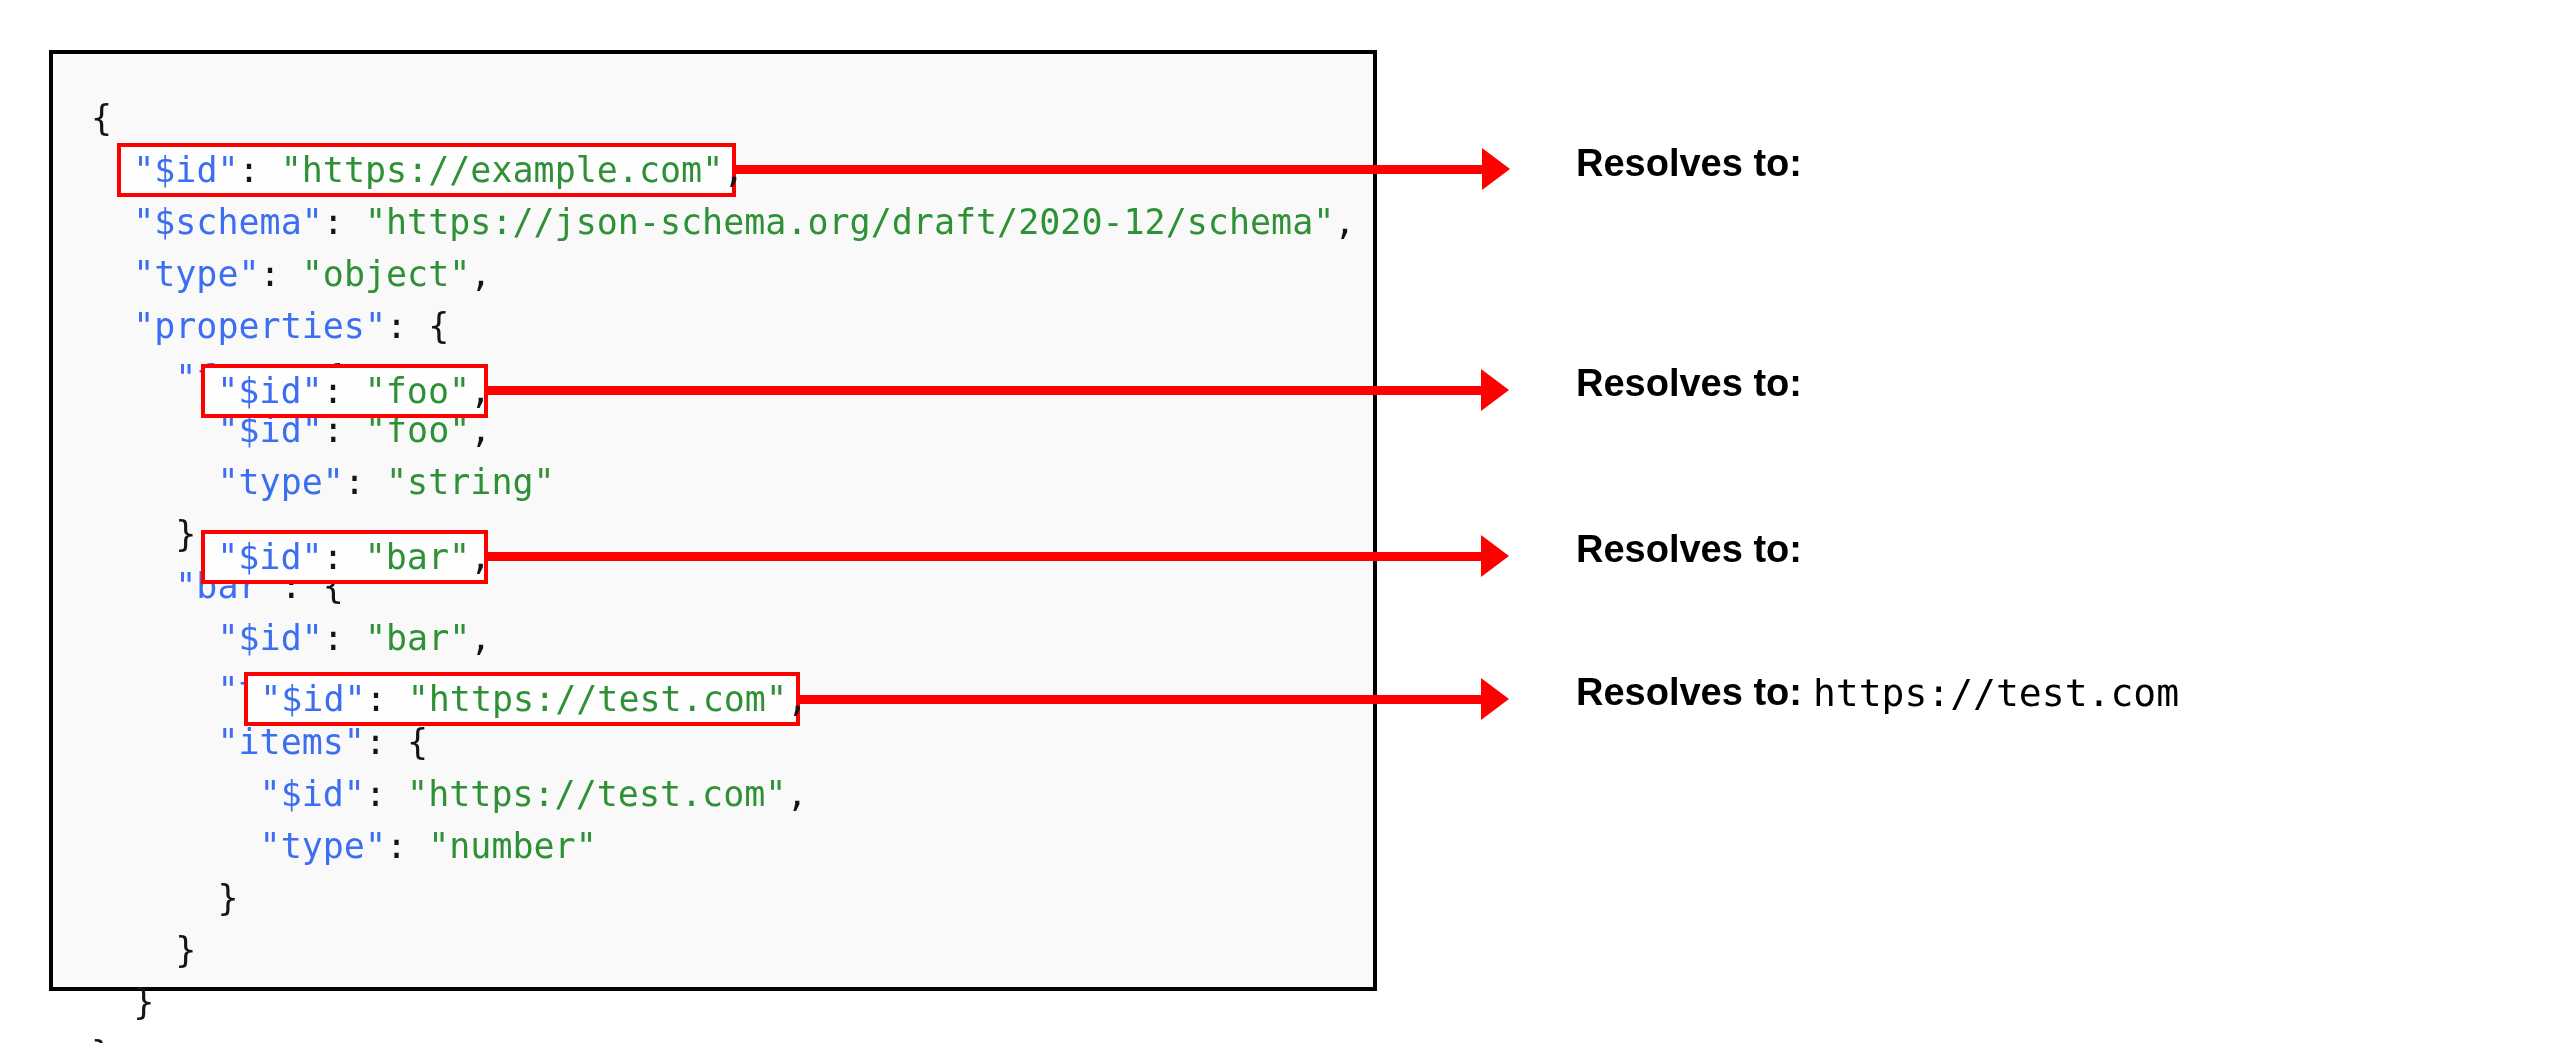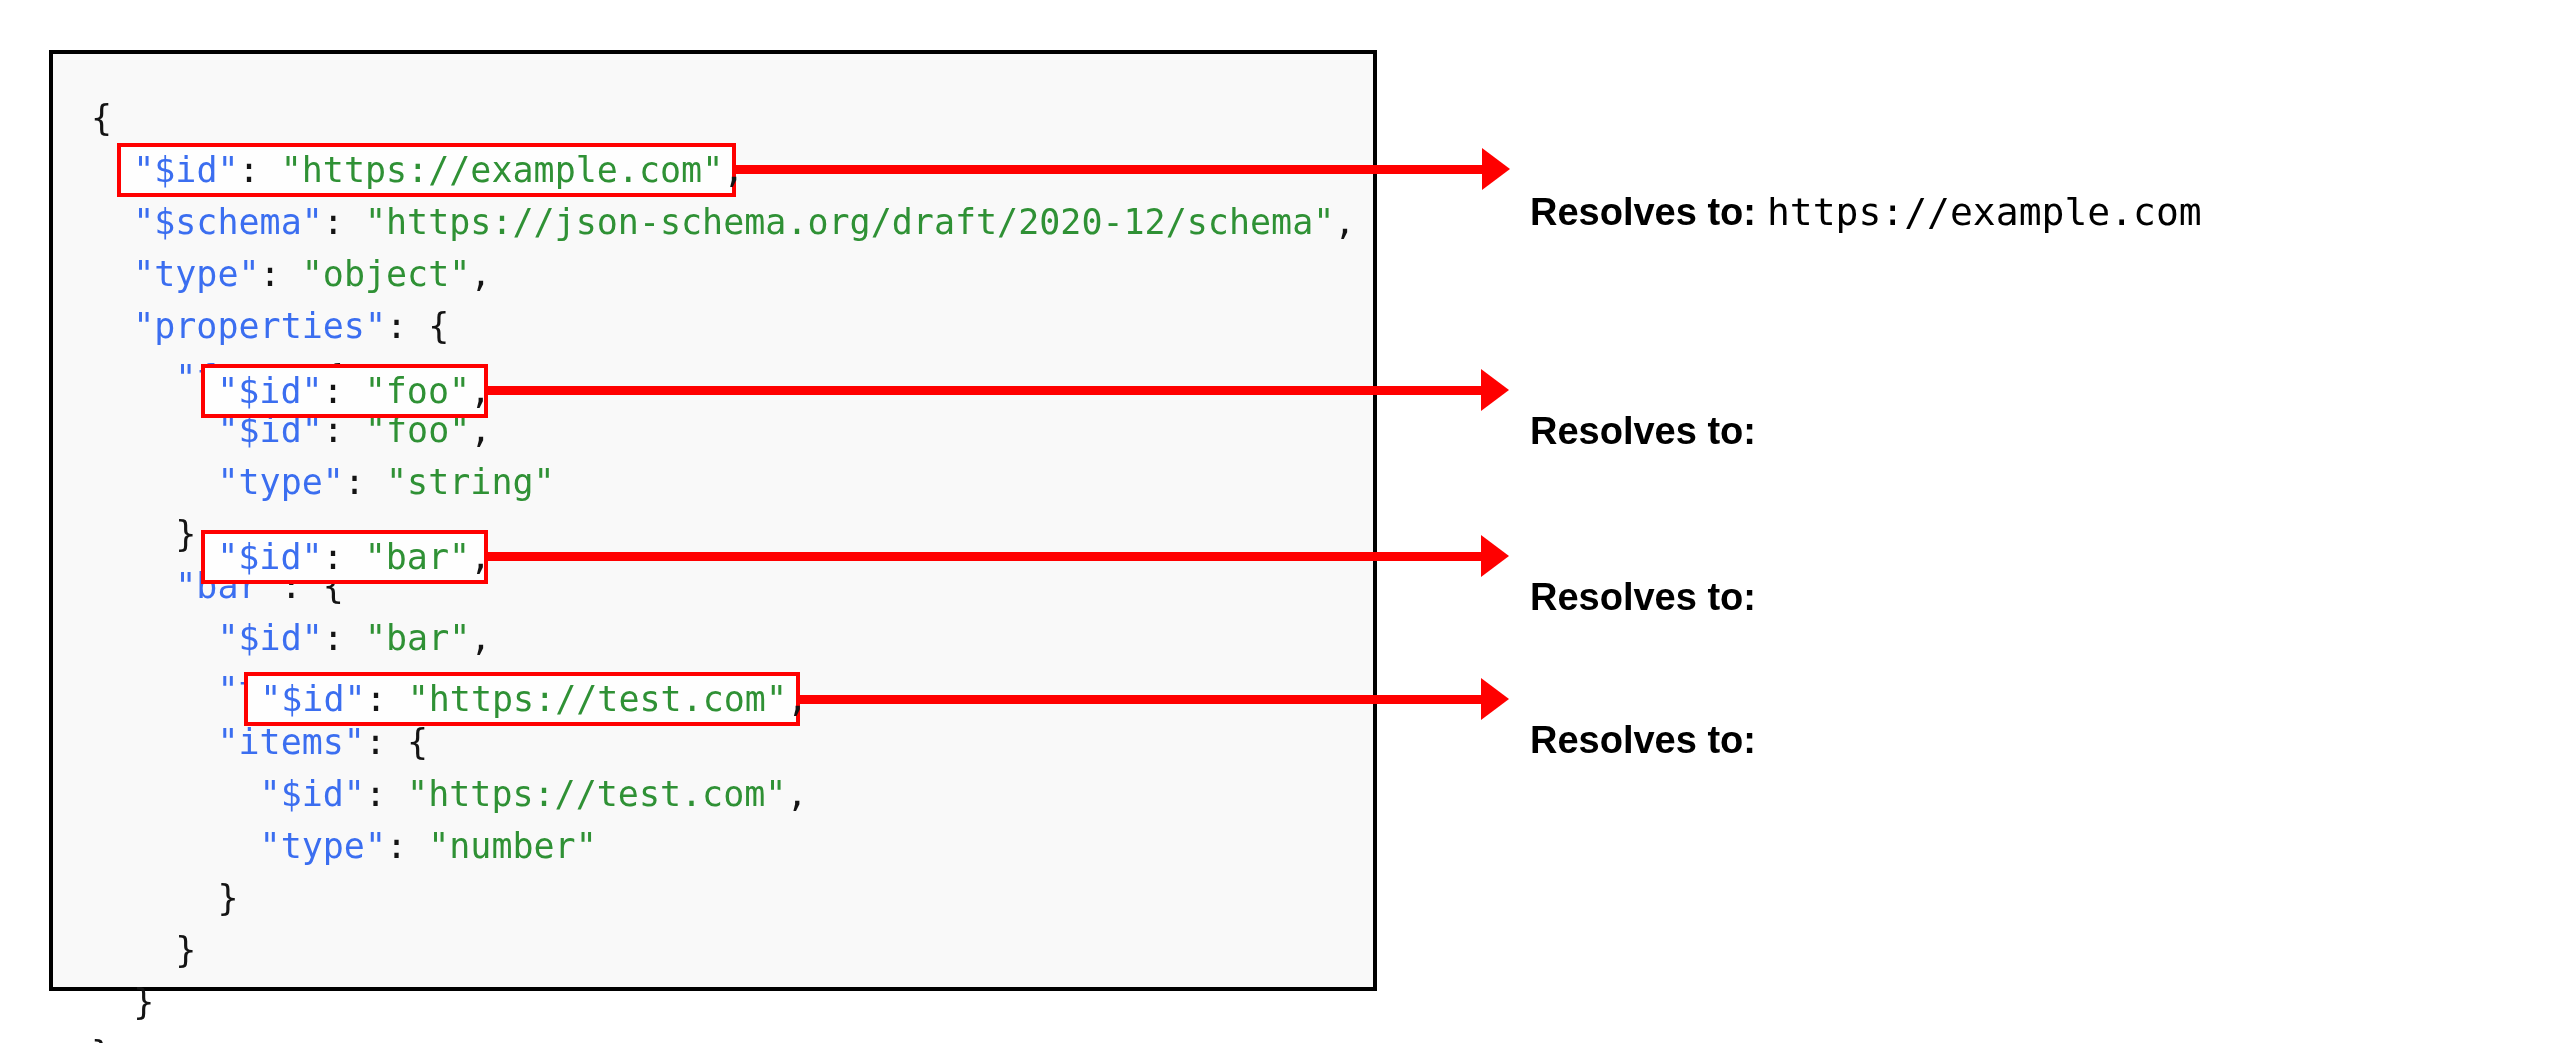--- a/index.html
+++ b/index.html
@@ -95,26 +95,25 @@
     border-bottom: 21px solid transparent;
   }
   #arrow-1 { left: 732px; top: 165px;  width: 752px; }
   #arrow-2 { left: 484px;  top: 386px;  width: 999px; }
   #arrow-3 { left: 484px;  top: 552px;  width: 999px; }
   #arrow-4 { left: 796px; top: 695px; width: 687px; }
 
   
   .resolve-row {
     position: absolute;
-    left: 1530px;
+    left: 1576px;
     white-space: nowrap;
     display: flex;
-    align-items: flex-end;
+    align-items: flex-start;
     z-index: 4;
-    margin-top: 48px;
   }
   #res-1 { top: 142px; }
   #res-2 { top: 362px; }
   #res-3 { top: 528px; }
   #res-4 { top: 671px; }
 
   .resolve-label {
     font-family: "Liberation Sans", sans-serif;
     font-weight: bold;
     font-size: 38px;
@@ -170,29 +169,29 @@
     <span class="hl-text"><span class="k">"$id"</span><span class="p">: </span><span class="s">"https://test.com"</span><span class="p">,</span></span>
   </div>
 
   <div class="arrow" id="arrow-1"></div>
   <div class="arrow" id="arrow-2"></div>
   <div class="arrow" id="arrow-3"></div>
   <div class="arrow" id="arrow-4"></div>
 
   <div class="resolve-row" id="res-1">
     <span class="resolve-label">Resolves to:</span>
-    <span class="resolve-url">https://example.com</span>
   </div>
 
   <div class="resolve-row" id="res-2">
     <span class="resolve-label">Resolves to:</span>
   </div>
 
   <div class="resolve-row" id="res-3">
     <span class="resolve-label">Resolves to:</span>
   </div>
 
   <div class="resolve-row" id="res-4">
     <span class="resolve-label">Resolves to:</span>
+    <span class="resolve-url">https://test.com</span>
   </div>
 
 </div>
 
 
 </body></html>

